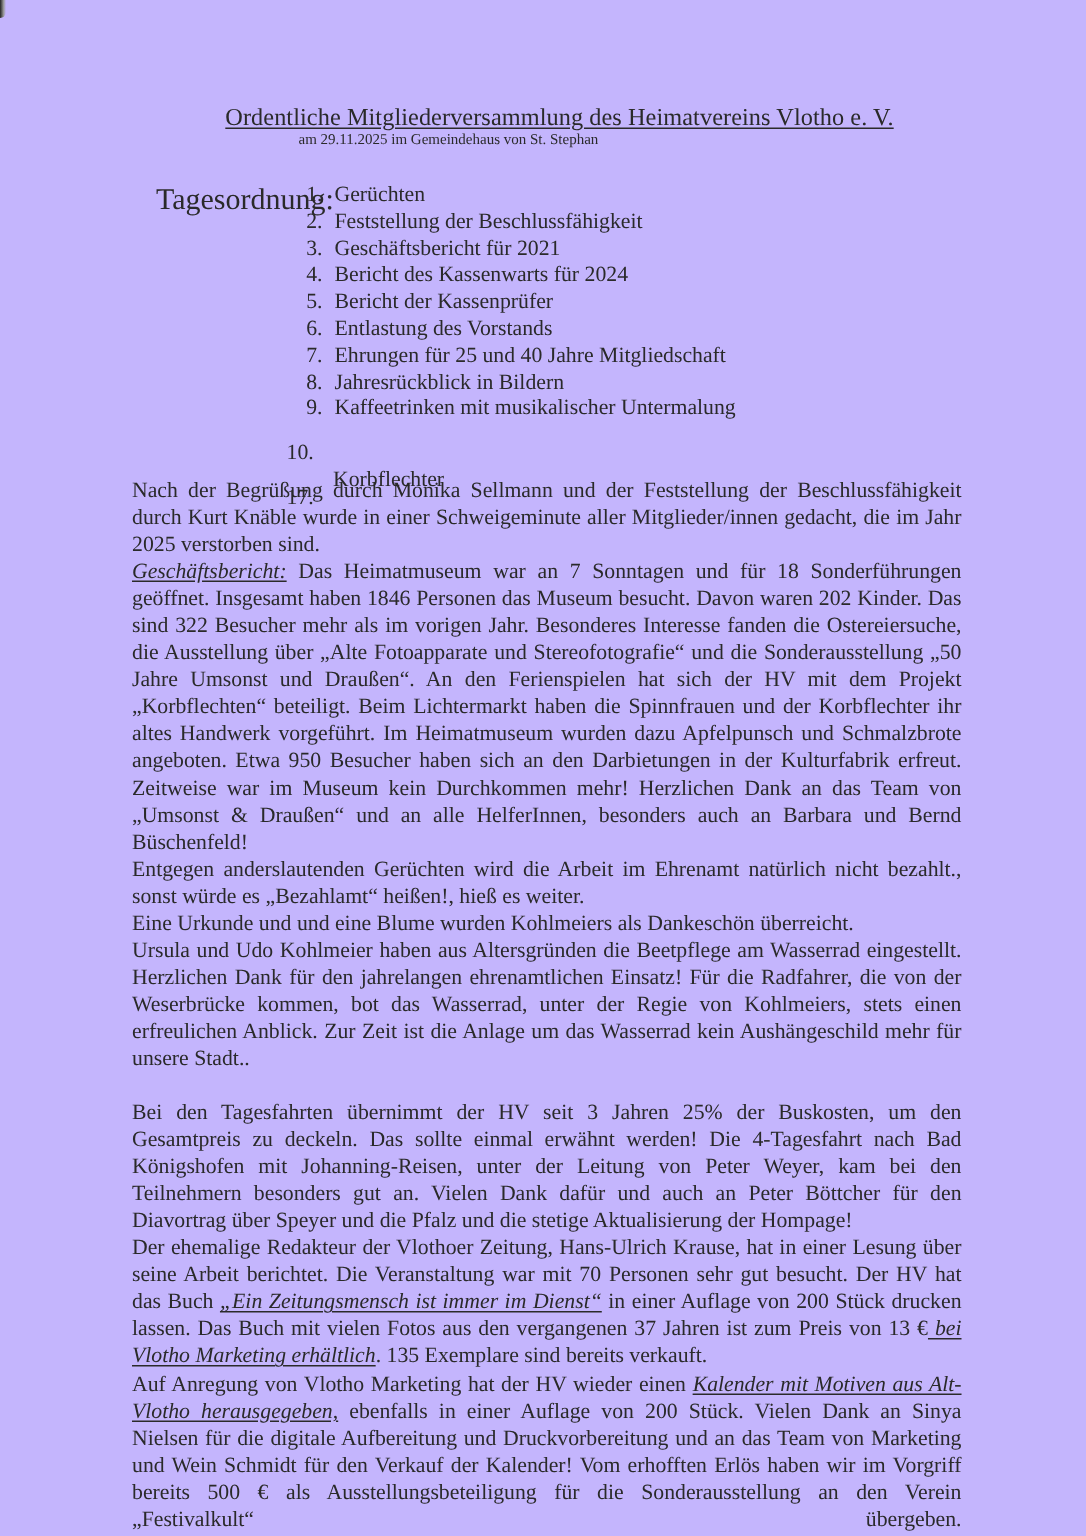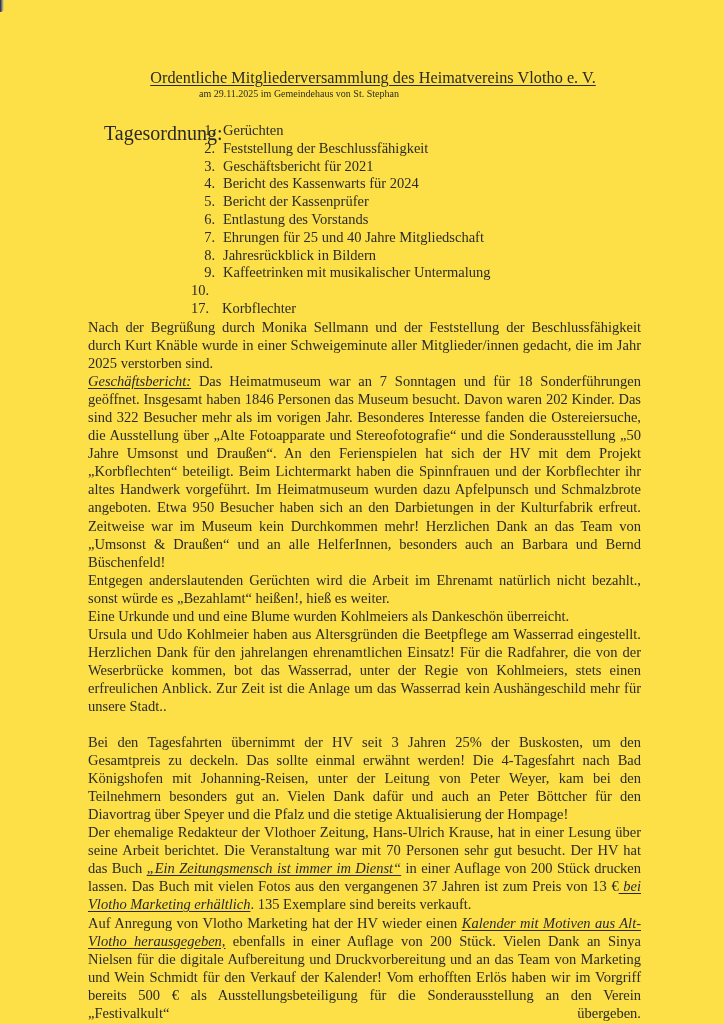--- a/index.html
+++ b/index.html
@@ -5,21 +5,21 @@
   html, body { margin: 0; padding: 0; }
   body {
     width: 724px; height: 1024px; overflow: hidden;
     background: #f4f4f4;
     font-family: "Liberation Serif", "DejaVu Serif", serif;
     color: #2a2a2a;
     position: relative;
   }
   .page {
     position: absolute; left: 0; top: 0; width: 724px; height: 1024px;
-    background: #fde047;
+    background: #c4b5fd;
   }
   .corner-shadow {
     position: absolute; left: 0; top: 0; width: 4px; height: 12px;
     background: linear-gradient(to right, #222, #999 60%, transparent);
     border-radius: 0 0 4px 0;
   }
   .title {
     position: absolute; left: 0; width: 724px; top: 69px;
     text-align: center; font-size: 16.2px; letter-spacing: 0.05px;
   }
@@ -29,21 +29,21 @@
   }
   .agenda-label {
     position: absolute; left: 104px; top: 122px; font-size: 20px;
   }
   .agenda {
     position: absolute; left: 191px; top: 122px; margin: 0; padding: 0; list-style: none;
     font-size: 14.5px; line-height: 17.8px;
   }
   .agenda li { display: flex; }
   .agenda .num { width: 24px; text-align: right; padding-right: 8px; flex-shrink: 0; }
-  .agenda .num.w { padding-right: 1px; width: 30px; text-align: left; }
+  .agenda .num.w { padding-right: 1px; width: 30px; text-align: left; margin-top: 12px; }
   .body {
     position: absolute; left: 88px; top: 318px; width: 553px;
     font-size: 14.5px; line-height: 18.05px; text-align: justify;
   }
   .body p { margin: 0; }
   .body .gap { height: 18px; }
   .u { text-decoration: underline; text-underline-offset: 2px; font-style: italic; }
   .last { text-align-last: justify; }
 </style>
 </head>

